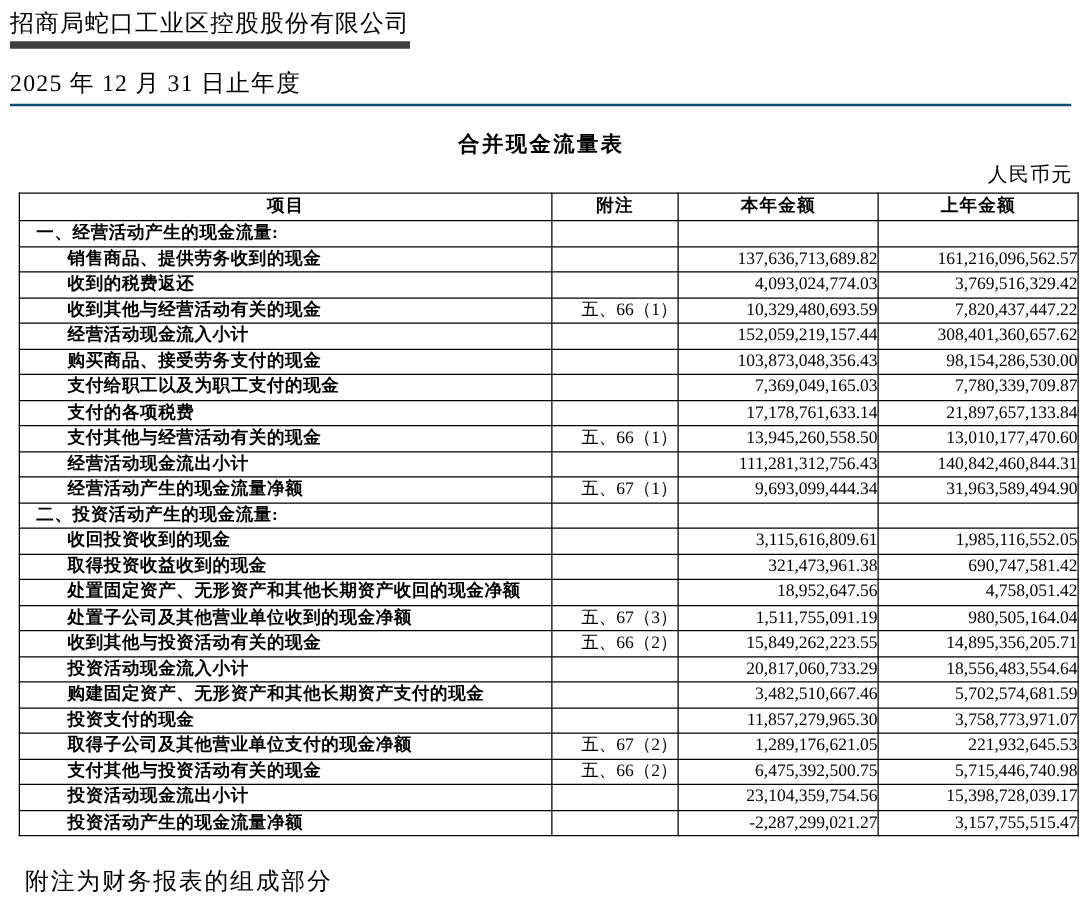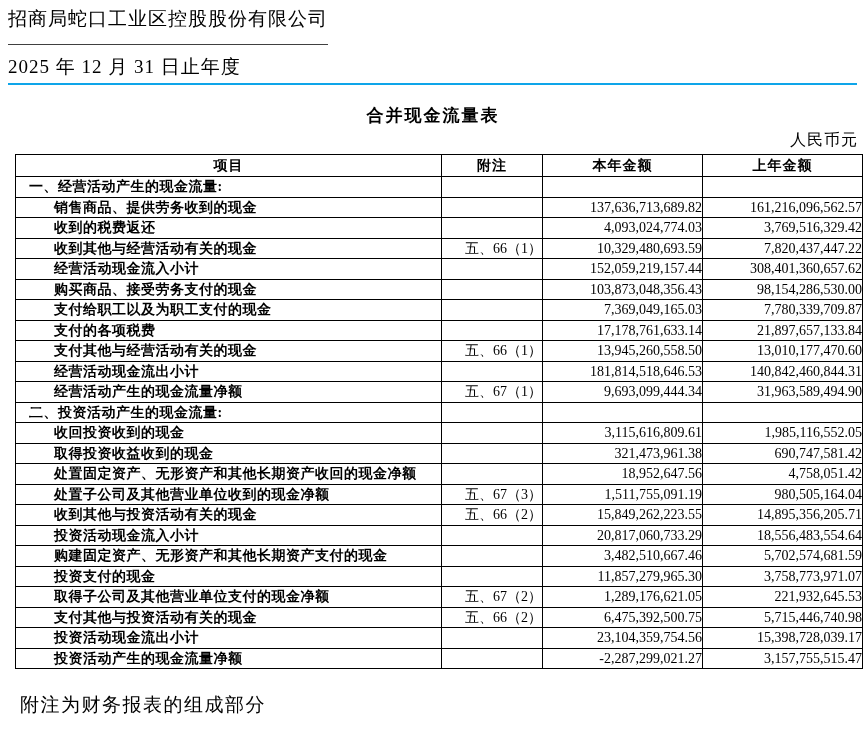--- a/index.html
+++ b/index.html
@@ -17,31 +17,31 @@
   .company-line {
     position: absolute;
     top: 6px;
     left: 8px;
     font-size: 19px;
     letter-spacing: 1px;
     white-space: nowrap;
   }
   .company-line .underlined {
     display: inline-block;
-    border-bottom: 1px solid #404040;
-    padding-bottom: 12px;
+    border-bottom: 6px solid #404040;
+    padding-bottom: 1px;
   }
   .period-line {
     position: absolute;
     top: 54px;
     left: 8px;
     width: 849px;
     font-size: 19px;
     letter-spacing: 1px;
-    border-bottom: 2px solid #0ea5e9;
+    border-bottom: 2px solid #0c4a6e;
     padding-bottom: 3px;
     white-space: nowrap;
   }
   .statement-title {
     position: absolute;
     top: 104px;
     left: 0;
     width: 100%;
     text-align: center;
     font-size: 17px;
@@ -183,21 +183,21 @@
     </tr>
         <tr class="detail">
       <td class="cell-item">支付其他与经营活动有关的现金</td>
       <td class="cell-note">五、66（1）</td>
       <td class="cell-amount">13,945,260,558.50</td>
       <td class="cell-amount">13,010,177,470.60</td>
     </tr>
         <tr class="subtotal">
       <td class="cell-item">经营活动现金流出小计</td>
       <td class="cell-note"></td>
-      <td class="cell-amount">181,814,518,646.53</td>
+      <td class="cell-amount">111,281,312,756.43</td>
       <td class="cell-amount">140,842,460,844.31</td>
     </tr>
         <tr class="subtotal">
       <td class="cell-item">经营活动产生的现金流量净额</td>
       <td class="cell-note">五、67（1）</td>
       <td class="cell-amount">9,693,099,444.34</td>
       <td class="cell-amount">31,963,589,494.90</td>
     </tr>
         <tr class="section">
       <td class="cell-item">二、投资活动产生的现金流量:</td>

